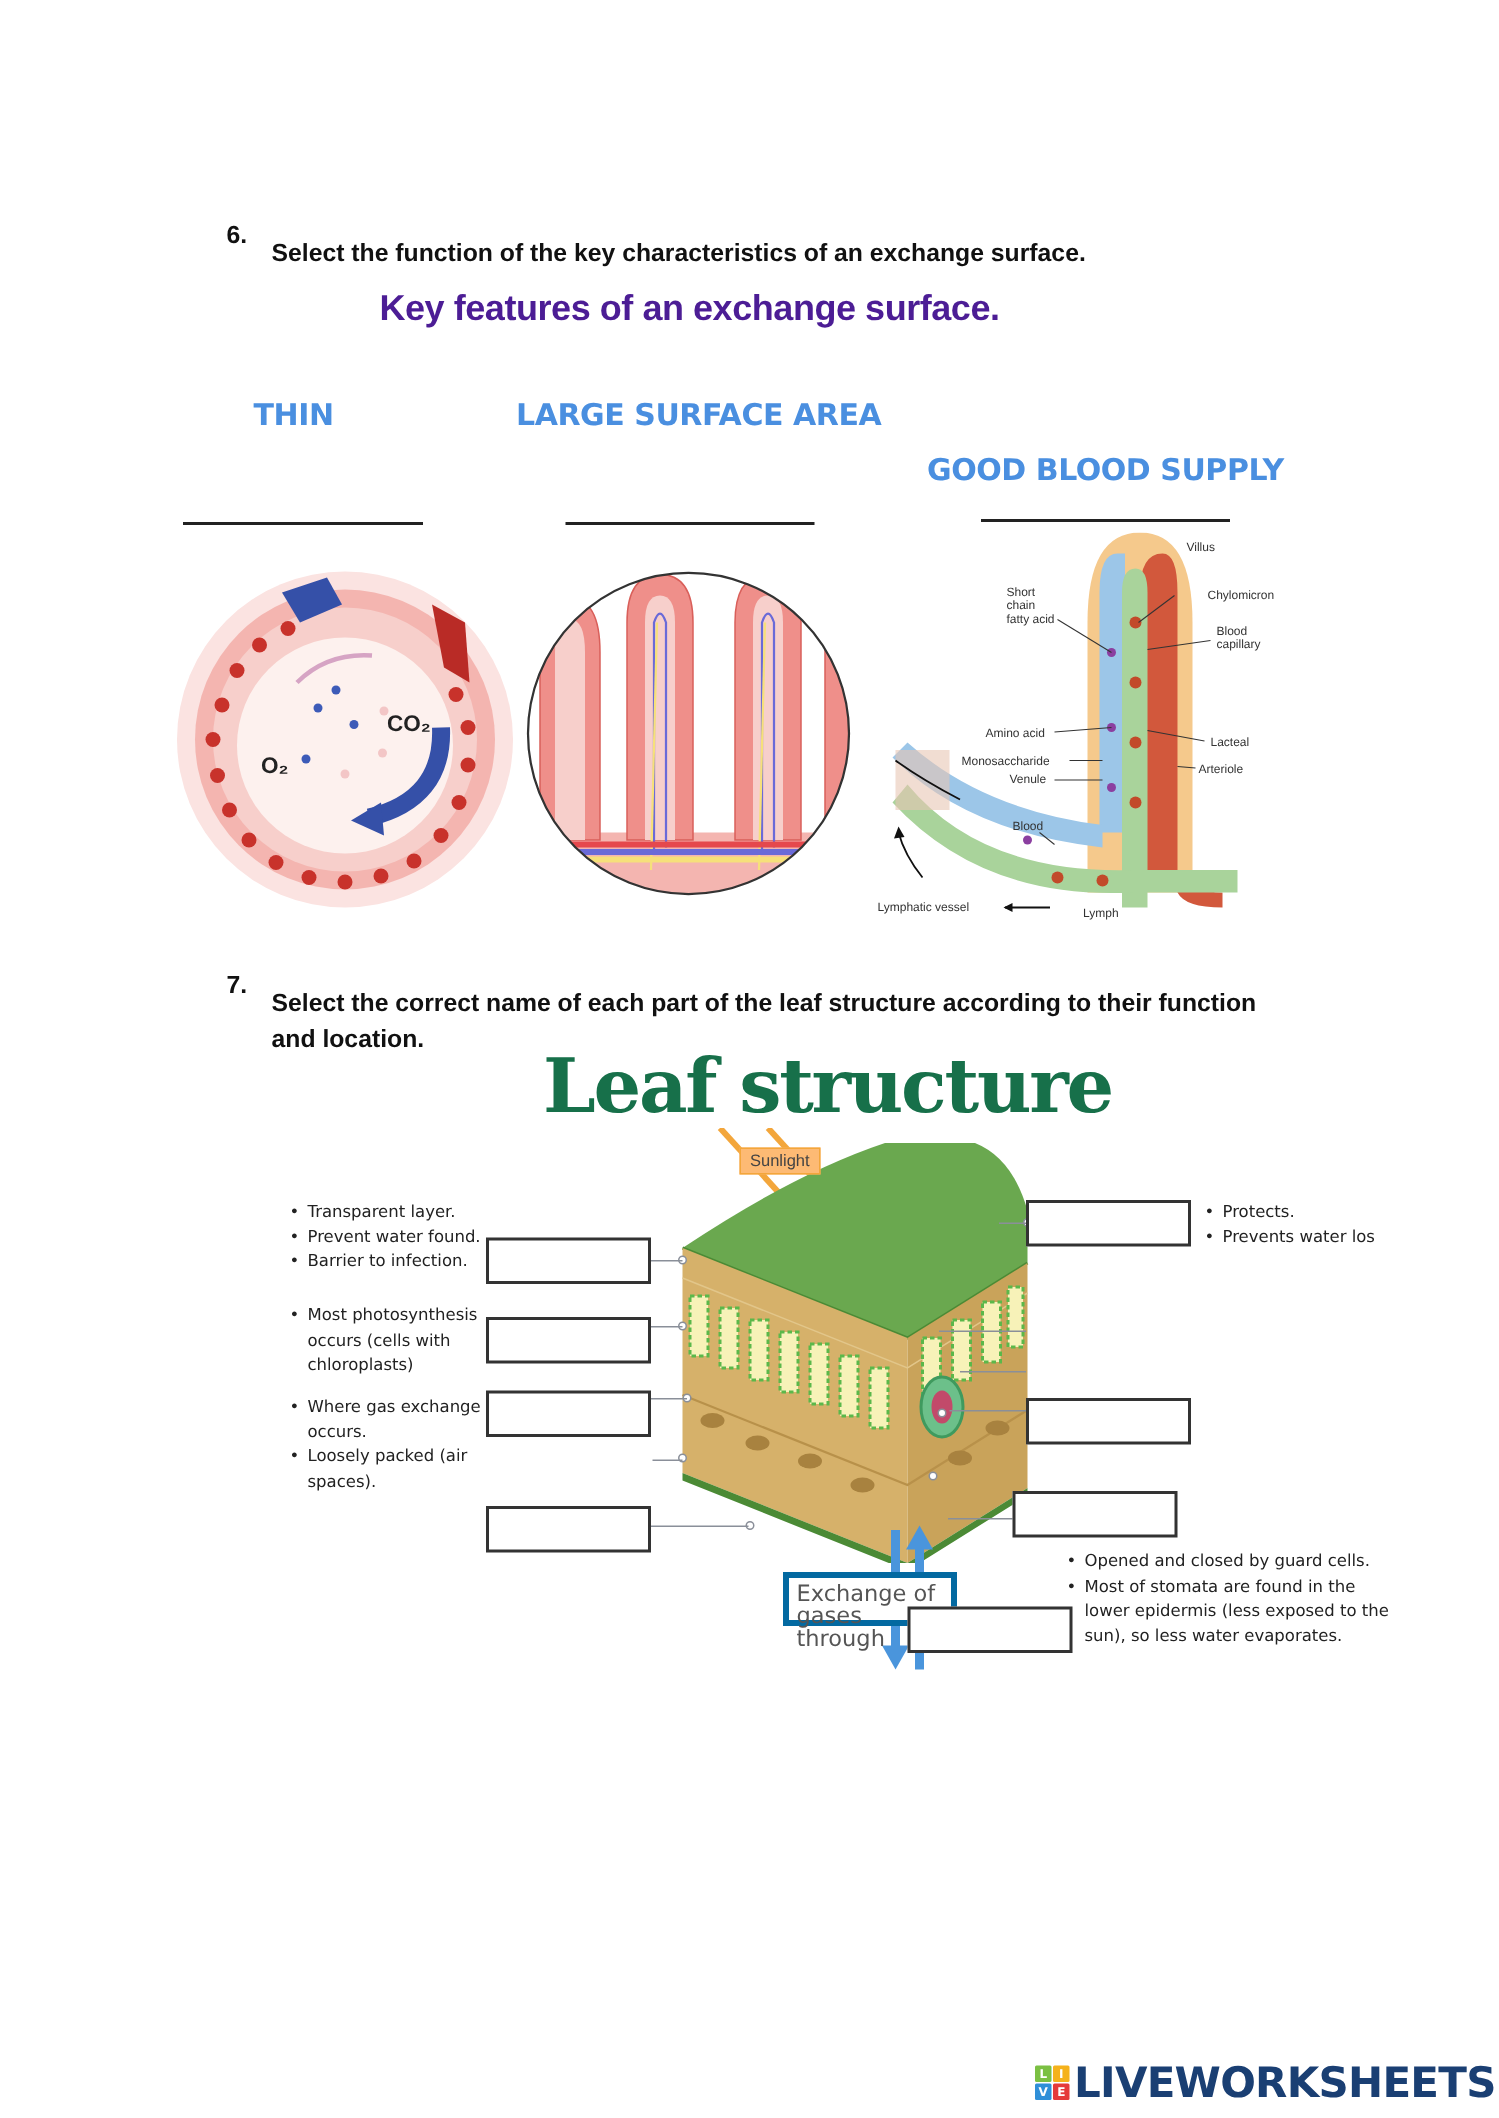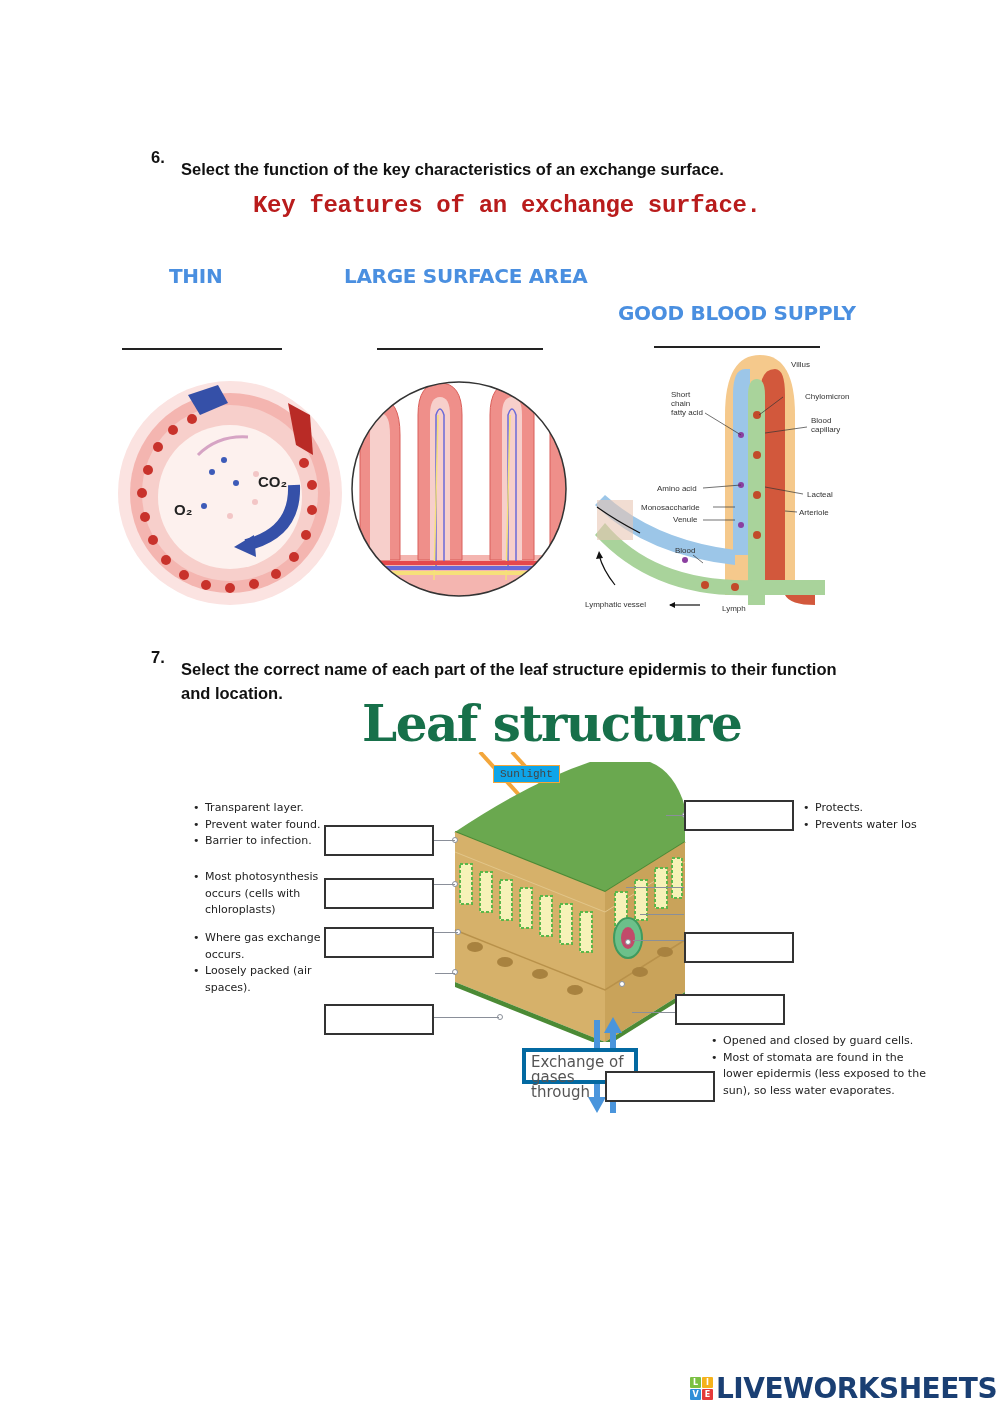--- a/index.html
+++ b/index.html
@@ -2,21 +2,21 @@
 <html><head>
 <meta charset="utf-8">
 <style>
   html, body { margin:0; padding:0; background:#ffffff; }
   body { width:999px; height:1412px; position:relative; overflow:hidden;
          font-family:"Liberation Sans", sans-serif; color:#111; }
   .abs { position:absolute; }
   .q-text { font-family:"Liberation Sans", sans-serif; font-weight:bold; font-size:16.5px; color:#111; line-height:24px; }
   .q-num { position:absolute; left:151px; }
   .q-body { position:absolute; left:181px; width:680px;margin-top:12px; }
-  .key-title { left:253px; top:192px; font-family:Liberation Mono, monospace; font-weight:bold; font-size:24px; color:#b91c1c; letter-spacing:-0.3px;text-align:center; }
+  .key-title { left:253px; top:192px; font-family:Liberation Sans, sans-serif; font-weight:bold; font-size:24px; color:#4c1d95; letter-spacing:-0.3px;text-align:center; }
   .feature { top:264px; font-family:"DejaVu Sans", sans-serif; font-weight:bold; font-size:20px; color:#4a8fe0; letter-spacing:-0.3px; }
   .blank-line { height:2px; background:#222; }
   .answer-box { position:absolute; background:#fff; border:2px solid #333; box-sizing:border-box; cursor:text; }
   .bullets { position:absolute; font-family:"DejaVu Sans", sans-serif; font-weight:normal; font-size:11px; color:#222; line-height:16.5px; margin:0; padding:0; list-style:none; }
   .bullets li { position:relative; padding-left:12px; }
   .bullets li::before { content:"•"; position:absolute; left:0; }
   .leaf-title { left:362px; top:694px; font-family:"DejaVu Serif", serif; font-weight:bold; font-size:50px; color:#17704a; letter-spacing:-1.5px; }
   .conn { position:absolute; height:1px; background:#8a8f99; }
   .logo { left:690px; top:1372px; display:flex; align-items:center; }
   .logo-tiles { display:grid; grid-template-columns:11px 11px; grid-template-rows:11px 11px; gap:1px; margin-right:3px; }
@@ -169,21 +169,21 @@
     <line x1="108" y1="200" x2="118" y2="208"></line>
   </g>
   <path d="M85 250 L115 250" stroke="#111" stroke-width="1.2"></path>
     <path d="M84 250 L90 247 L90 253 Z" fill="#111"></path>
   <path d="M30 230 Q18 215 14 200" stroke="#111" stroke-width="1.2" fill="none"></path>
   <path d="M14 196 L11 204 L18 203 Z" fill="#111"></path>
   <path d="M55 178 Q30 165 12 152" stroke="#111" stroke-width="1.2" fill="none"></path>
 </svg>
 
 <div class="q-text q-num" style="top:645px;">7.</div>
-<div class="q-text q-body" style="top:645px; width:680px;">Select the correct name of each part of the leaf structure epidermis to their function and location.</div>
+<div class="q-text q-body" style="top:645px; width:680px;">Select the correct name of each part of the leaf structure according to their function and location.</div>
 
 <div class="abs leaf-title">Leaf structure</div>
 
 <svg class="abs" style="left:450px; top:752px;" width="240" height="290" viewBox="0 0 240 290">
   <line x1="30" y1="0" x2="80" y2="55" stroke="#f3a63b" stroke-width="4"></line>
   <line x1="62" y1="0" x2="112" y2="55" stroke="#f3a63b" stroke-width="4"></line>
   <path d="M72 58 L86 56 L80 46 Z" fill="#f3a63b"></path>
   <path d="M104 58 L118 56 L112 46 Z" fill="#f3a63b"></path>
   <path d="M5 80 L155 140 L235 90 L235 55 Q225 20 200 10 L140 10 Q80 30 5 80 Z" fill="#6aa84f"></path>
   <path d="M5 80 L155 140 L235 90" stroke="#4b8a35" stroke-width="2" fill="none"></path>
@@ -218,21 +218,21 @@
   <circle cx="5" cy="88" r="2.5" fill="#fff" stroke="#8a8f99"></circle>
   <circle cx="5" cy="132" r="2.5" fill="#fff" stroke="#8a8f99"></circle>
   <circle cx="8" cy="180" r="2.5" fill="#fff" stroke="#8a8f99"></circle>
   <circle cx="5" cy="220" r="2.5" fill="#fff" stroke="#8a8f99"></circle>
   <circle cx="50" cy="265" r="2.5" fill="#fff" stroke="#8a8f99"></circle>
   <circle cx="235" cy="63" r="2.5" fill="#fff" stroke="#8a8f99"></circle>
   <circle cx="178" cy="190" r="2.5" fill="#fff" stroke="#8a8f99"></circle>
   <circle cx="172" cy="232" r="2.5" fill="#fff" stroke="#8a8f99"></circle>
 </svg>
 
-<div class="abs" style="left:493px; top:765px; padding:2px 6px; background:#0ea5e9; border:1.5px solid #f3a63b; font-family:Liberation Mono, monospace; font-size:11px; color:#444;">Sunlight</div>
+<div class="abs" style="left:493px; top:765px; padding:2px 6px; background:#fdba74; border:1.5px solid #f3a63b; font-family:Liberation Sans, sans-serif; font-size:11px; color:#444;">Sunlight</div>
 
 <svg class="abs" style="left:586px; top:1015px;" width="40" height="100" viewBox="0 0 40 100">
   <rect x="8" y="5" width="6" height="82" fill="#4a95dc"></rect>
   <path d="M2 82 L20 82 L11 98 Z" fill="#4a95dc"></path>
   <rect x="24" y="14" width="6" height="84" fill="#4a95dc"></rect>
   <path d="M18 18 L36 18 L27 2 Z" fill="#4a95dc"></path>
 </svg>
 <div class="abs" style="left:522px; top:1048px; width:116px; height:36px; padding:3px 5px; box-sizing:border-box; background:#fff; border:4px solid #0369a1; font-family:'DejaVu Sans', sans-serif; font-size:15px; color:#555; line-height:15px;">
   <div>Exchange of gases</div>
   <div>through</div>

